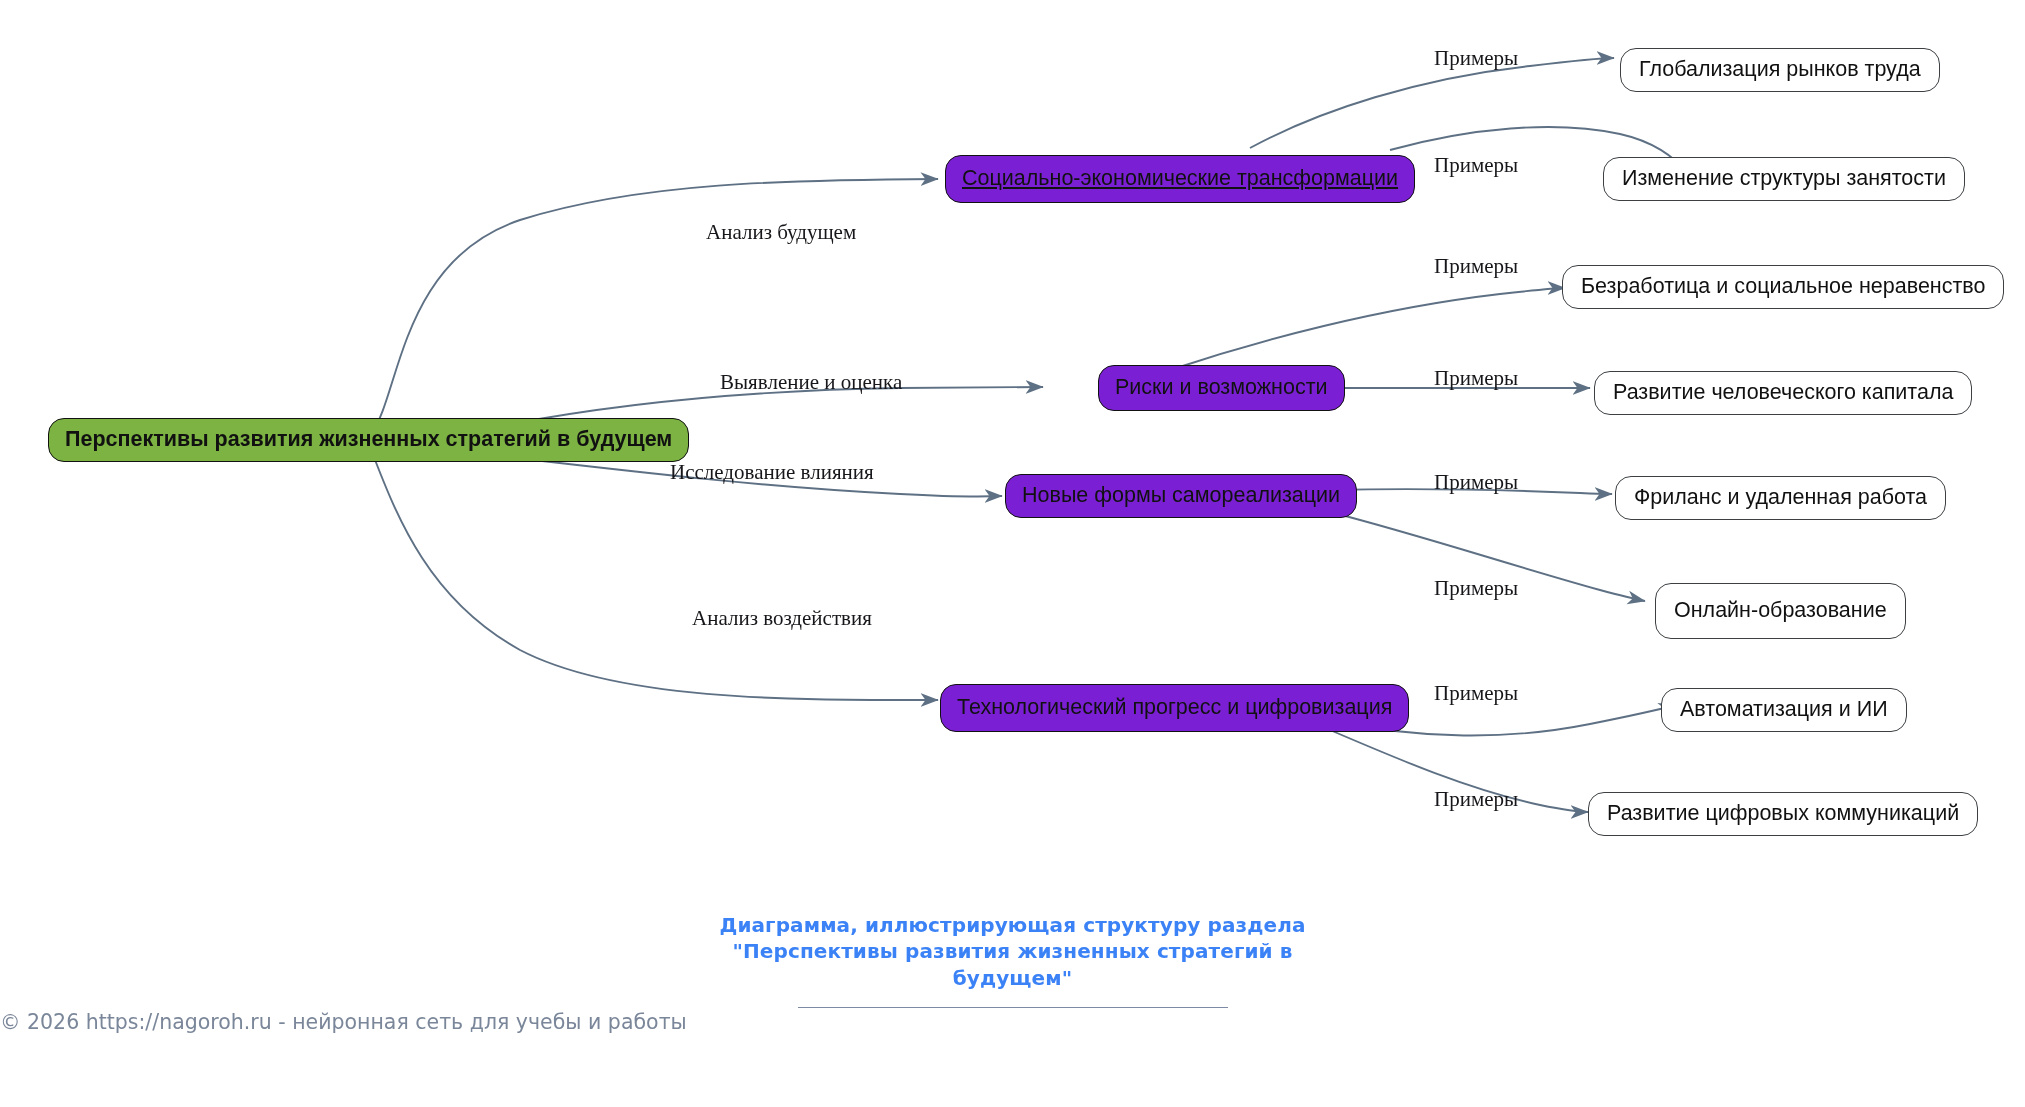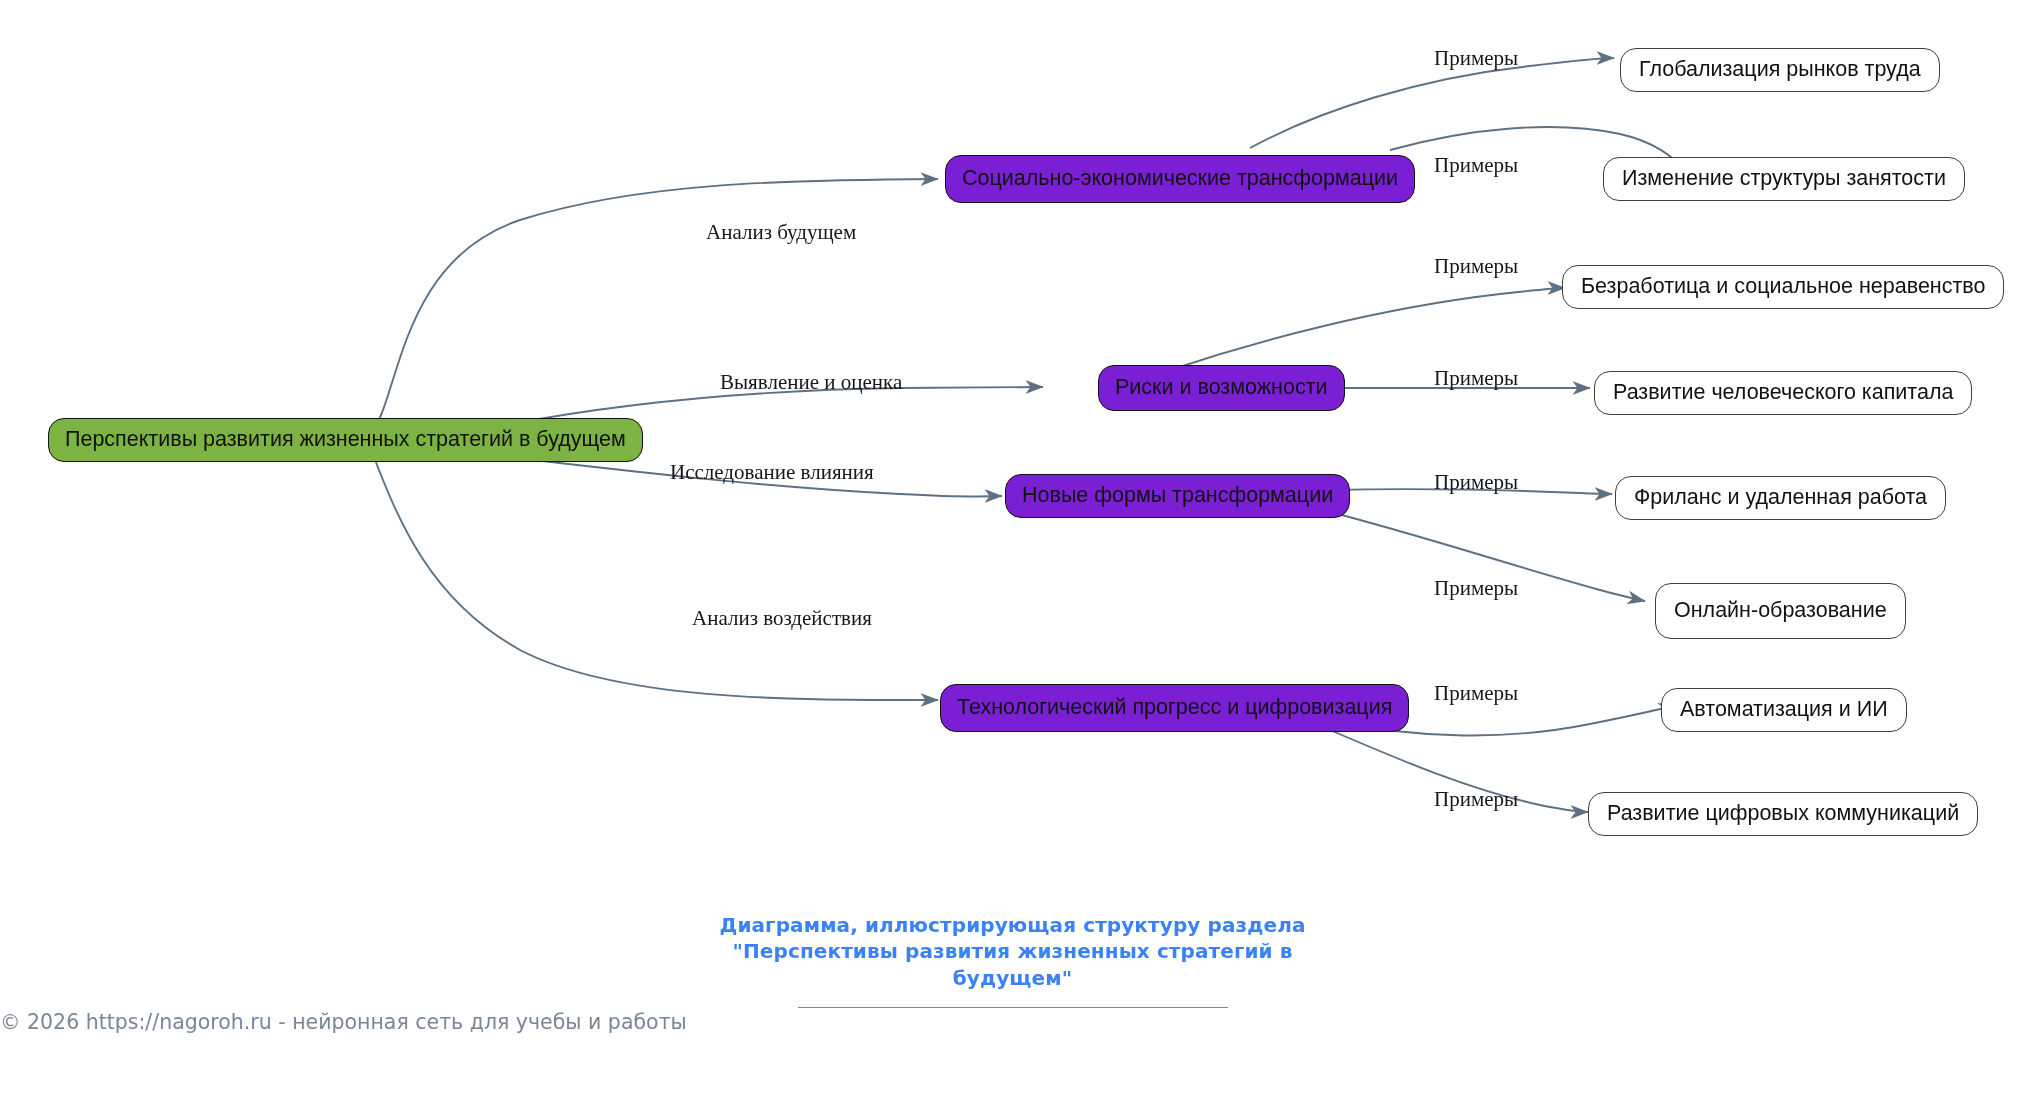--- a/index.html
+++ b/index.html
@@ -144,27 +144,27 @@
       <path d="M 1285,388 C 1380,388 1480,388 1570,388 C 1580,388 1586,388 1590,388"></path>
 
       <path d="M 1330,490 C 1420,488 1510,490 1580,493 C 1600,494 1608,494 1612,494"></path>
       <path d="M 1330,512 C 1420,535 1510,565 1600,590 C 1630,598 1640,600 1645,601"></path>
 
       <path d="M 1330,720 C 1420,740 1510,740 1590,724 C 1640,714 1665,708 1676,705"></path>
       <path d="M 1330,730 C 1400,760 1470,790 1540,805 C 1570,811 1582,812 1588,812"></path>
     </g>
   </svg>
 
-  <div class="node node-root" style="left:48px; top:418px; height:44px;">Перспективы развития жизненных стратегий в будущем</div>
-
-  <div class="node node-branch" style="left:945px; top:155px; height:48px;">Социально-экономические трансформации</div>
+  <div class="node node-root" style="left:48px; top:418px; height:44px;font-weight:bold;">Перспективы развития жизненных стратегий в будущем</div>
+
+  <div class="node node-branch" style="left:945px; top:155px; height:48px;text-decoration:underline;">Социально-экономические трансформации</div>
 
   <div class="node node-branch" style="left:1050px; top:365px; height:46px;margin-left:48px;">Риски и возможности</div>
 
-  <div class="node node-branch" style="left:1005px; top:474px; height:44px;">Новые формы трансформации</div>
+  <div class="node node-branch" style="left:1005px; top:474px; height:44px;">Новые формы самореализации</div>
 
   <div class="node node-branch" style="left:940px; top:684px; height:48px;">Технологический прогресс и цифровизация</div>
 
   <div class="node node-leaf" style="left:1620px; top:48px; height:44px;">Глобализация рынков труда</div>
 
   <div class="node node-leaf" style="left:1603px; top:157px; height:44px;">Изменение структуры занятости</div>
 
   <div class="node node-leaf" style="left:1562px; top:265px; height:44px;">Безработица и социальное неравенство</div>
 
   <div class="node node-leaf" style="left:1594px; top:371px; height:44px;">Развитие человеческого капитала</div>

